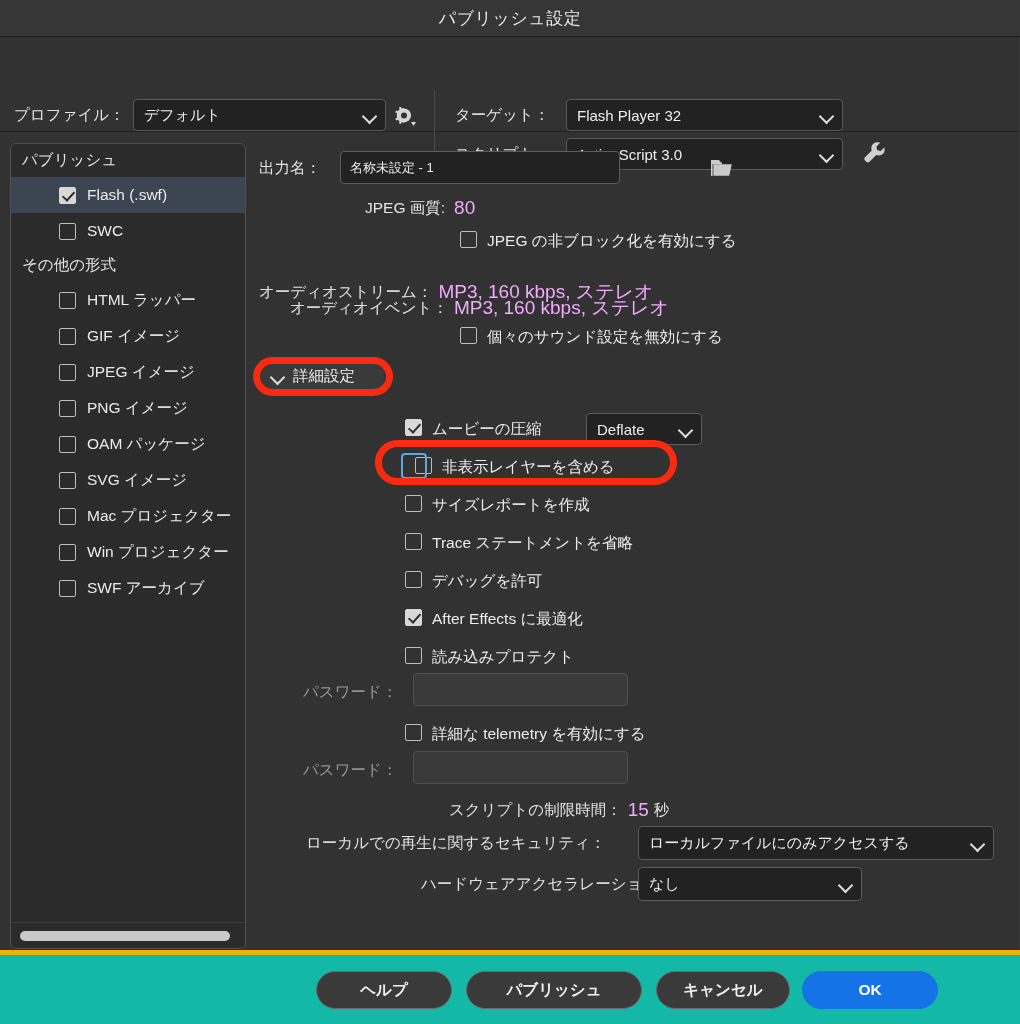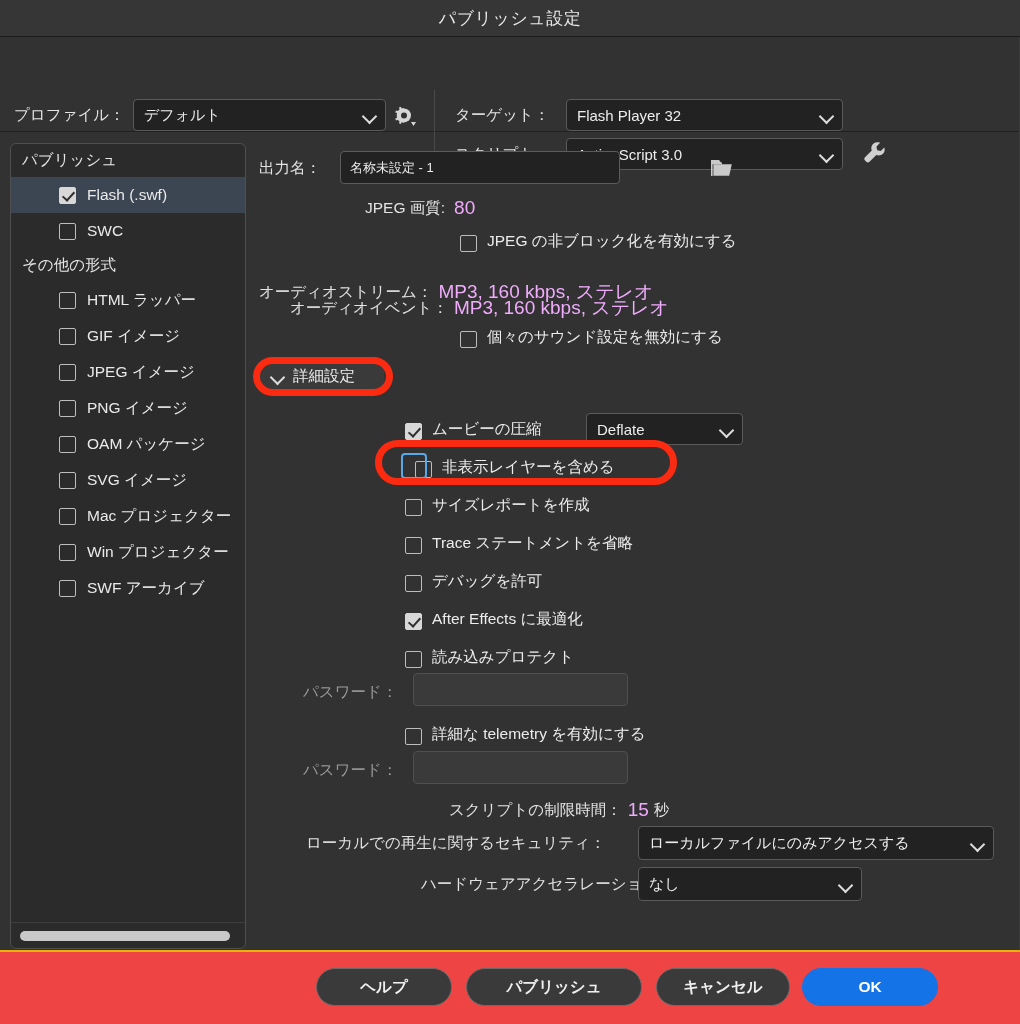--- a/index.html
+++ b/index.html
@@ -133,21 +133,21 @@
   }
 
   
   .main {
     position: absolute; left: 255px; top: 143px;
     width: 754px; height: 806px;
   }
   .row { position: absolute; display: flex; align-items: center; }
   .blueval { color: #f0abfc; font-size: 19px; }
   .cbrow {
-    position: absolute; display: flex; align-items: flex-end;
+    position: absolute; display: flex; align-items: flex-start;
     font-size: 15.5px; color: #ececec; white-space: nowrap;
   }
   .cbrow .cb { margin-right: 10px; }
 
   
   .disclosure {
     position: absolute;
     background: #3a3a3a;
     border: 1px solid #3a3a3a;
     border-radius: 5px;
@@ -157,22 +157,22 @@
     height: 30px;
   }
   .disclosure .chev { margin-right: 8px; margin-left: 0; }
 
   
   .iconbtn { position: absolute; cursor: default; }
 
   
   .footer {
     position: absolute; left: 0; bottom: 0; width: 1020px; height: 74px;
-    background: #ef4444;
-    border-top: 2px solid #eab308;
+    background: #14b8a6;
+    border-top: 5px solid #eab308;
   }
   .btn {
     position: absolute; top: 16px; height: 38px;
     border-radius: 19px;
     border: 1px solid #6a6a6a;
     background: #3a3a3a;
     color: #f0f0f0;
     font-size: 15.5px; font-weight: bold;
     display: flex; align-items: center; justify-content: center;
     cursor: default;
@@ -349,21 +349,21 @@
 
     <div class="disclosure" style="left:5px;top:218px;width:124px;">
       <span class="chev"></span>
       <span>詳細設定</span>
     </div>
 
     <div class="cbrow" style="left:150px;top:276px;">
       <span class="cb checked"></span>
       <span>ムービーの圧縮</span>
     </div>
-    <div class="sel" style="left:331px;top:270px;width:157px;height:32px;">
+    <div class="sel" style="left:331px;top:270px;width:116px;height:32px;">
       <span class="val">Deflate</span>
       <span class="chev"></span>
     </div>
 
     <div class="cbrow" style="left:160px;top:314px;">
       <span class="cb"></span>
       <span>非表示レイヤーを含める</span>
     </div>
     <div class="focusring" style="left:146px;top:310px;width:26px;height:26px;"></div>
 

